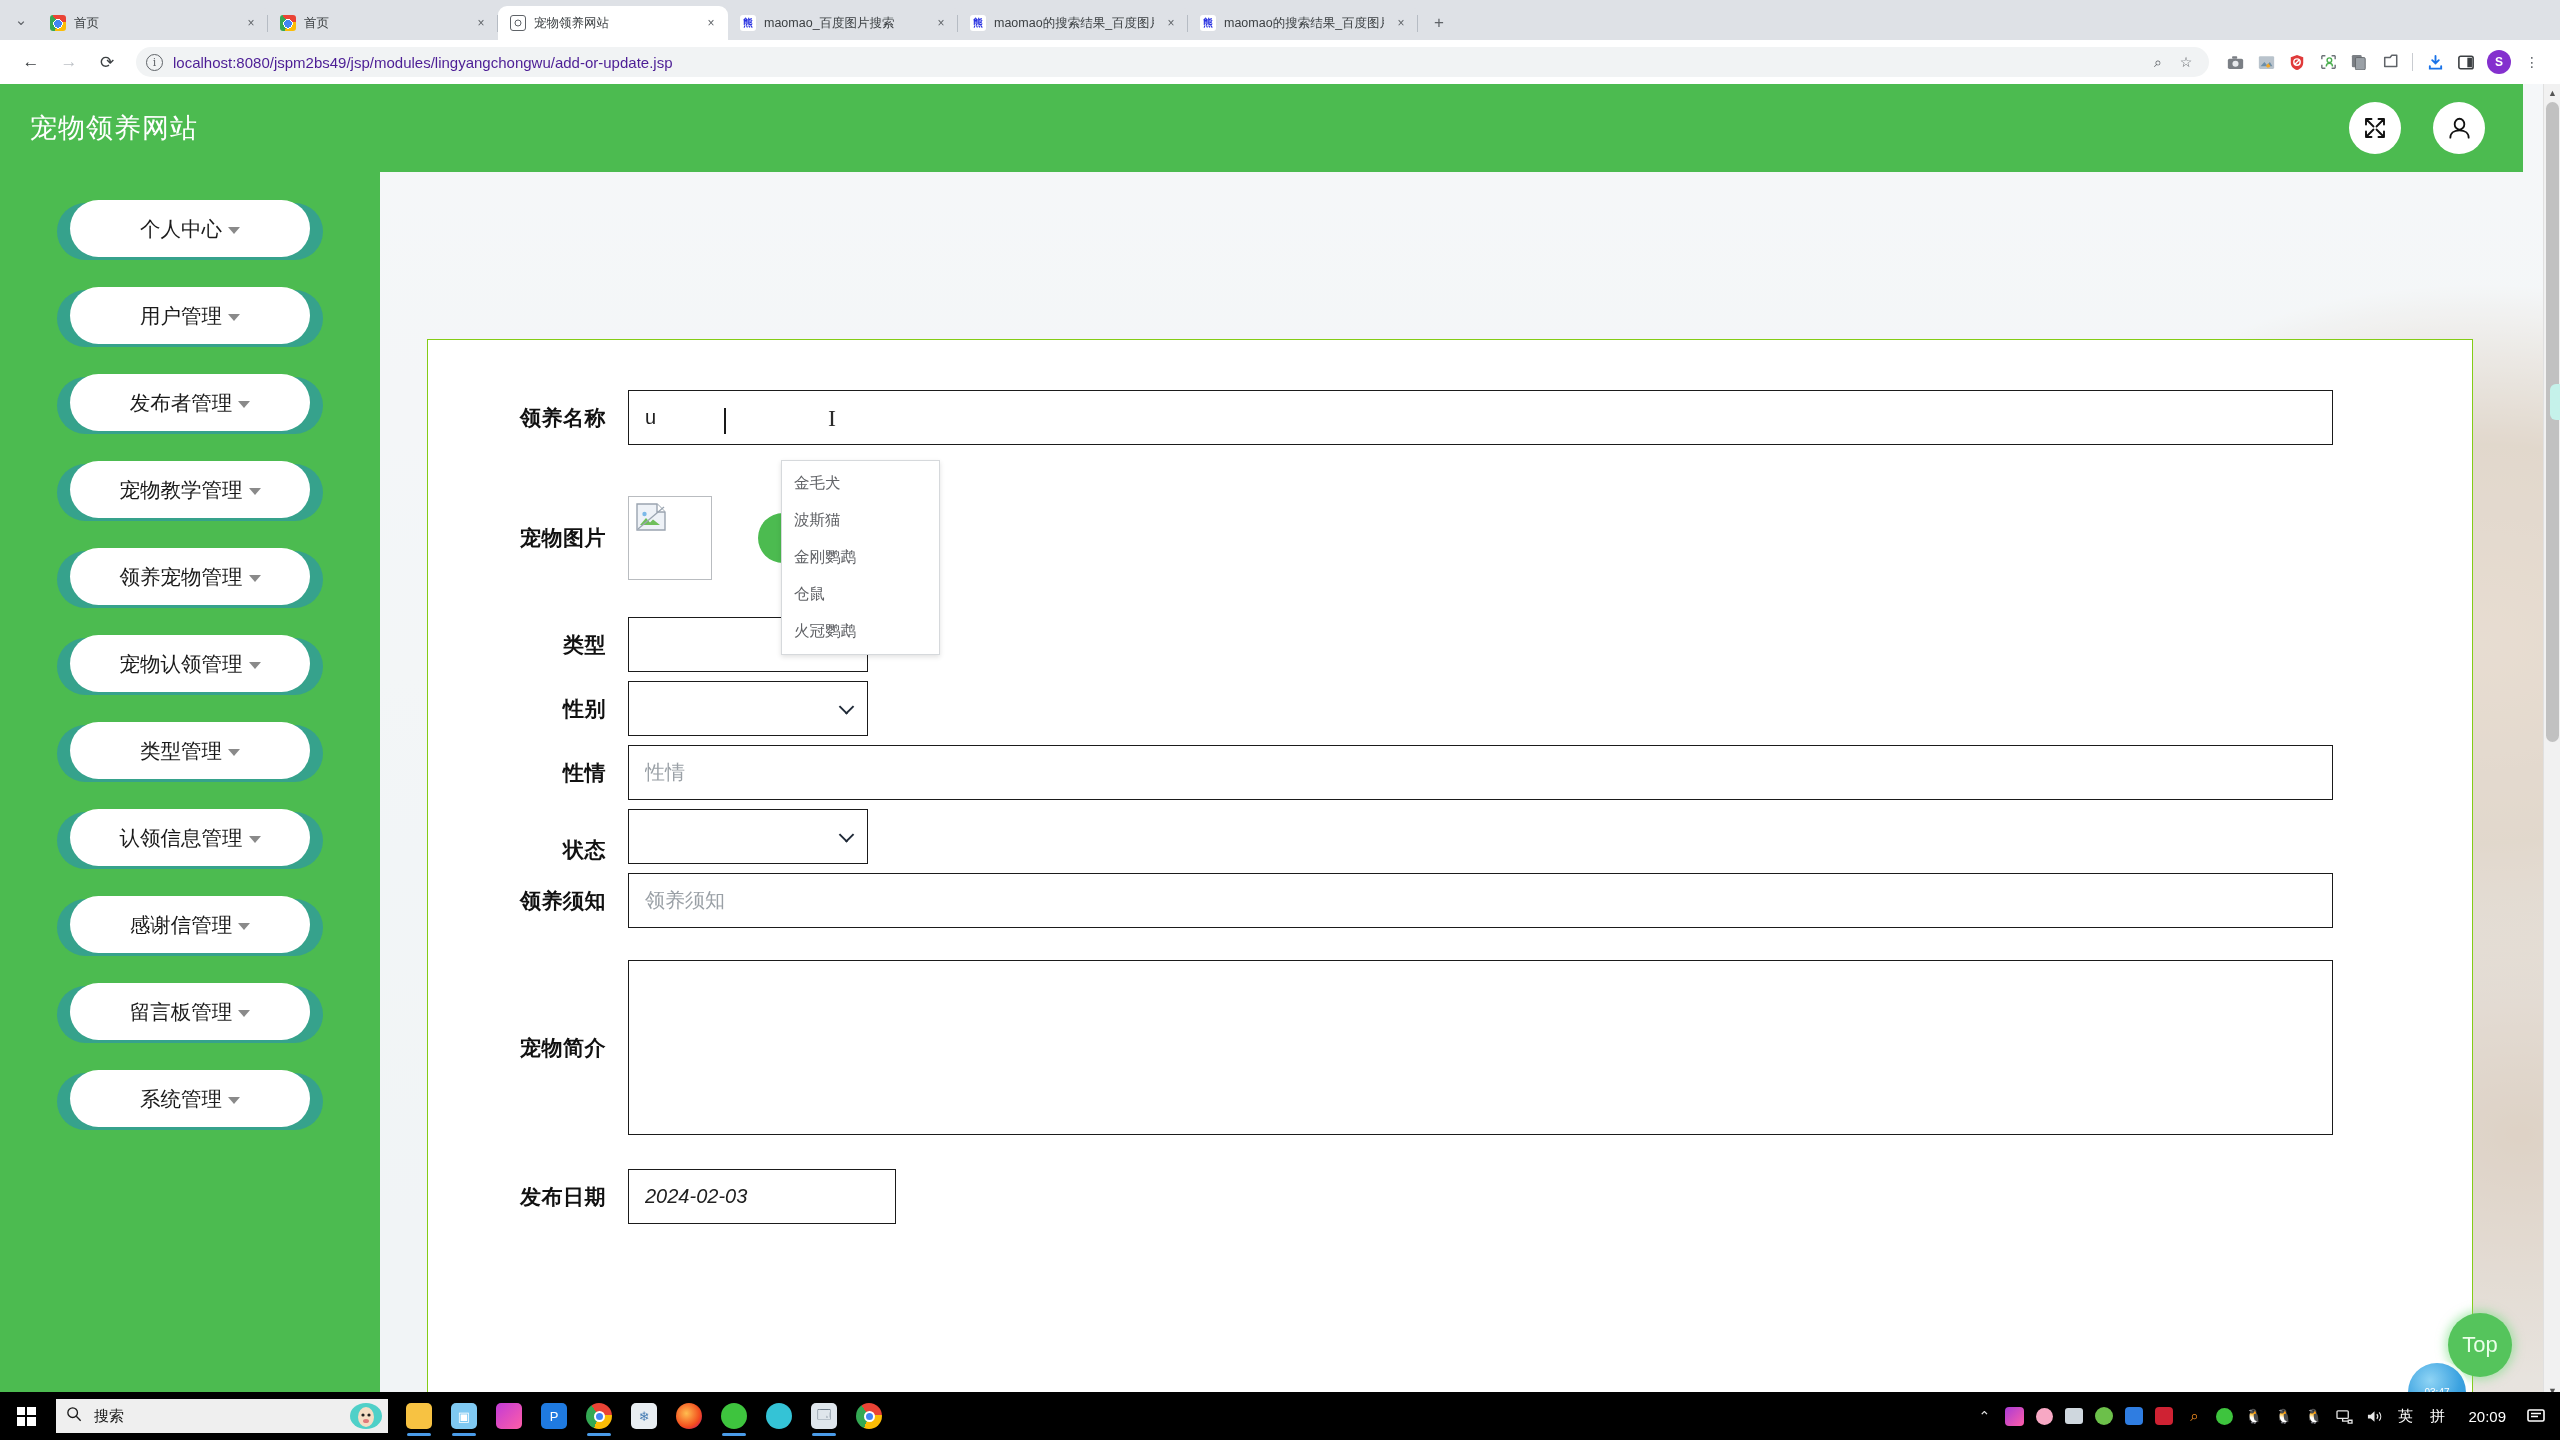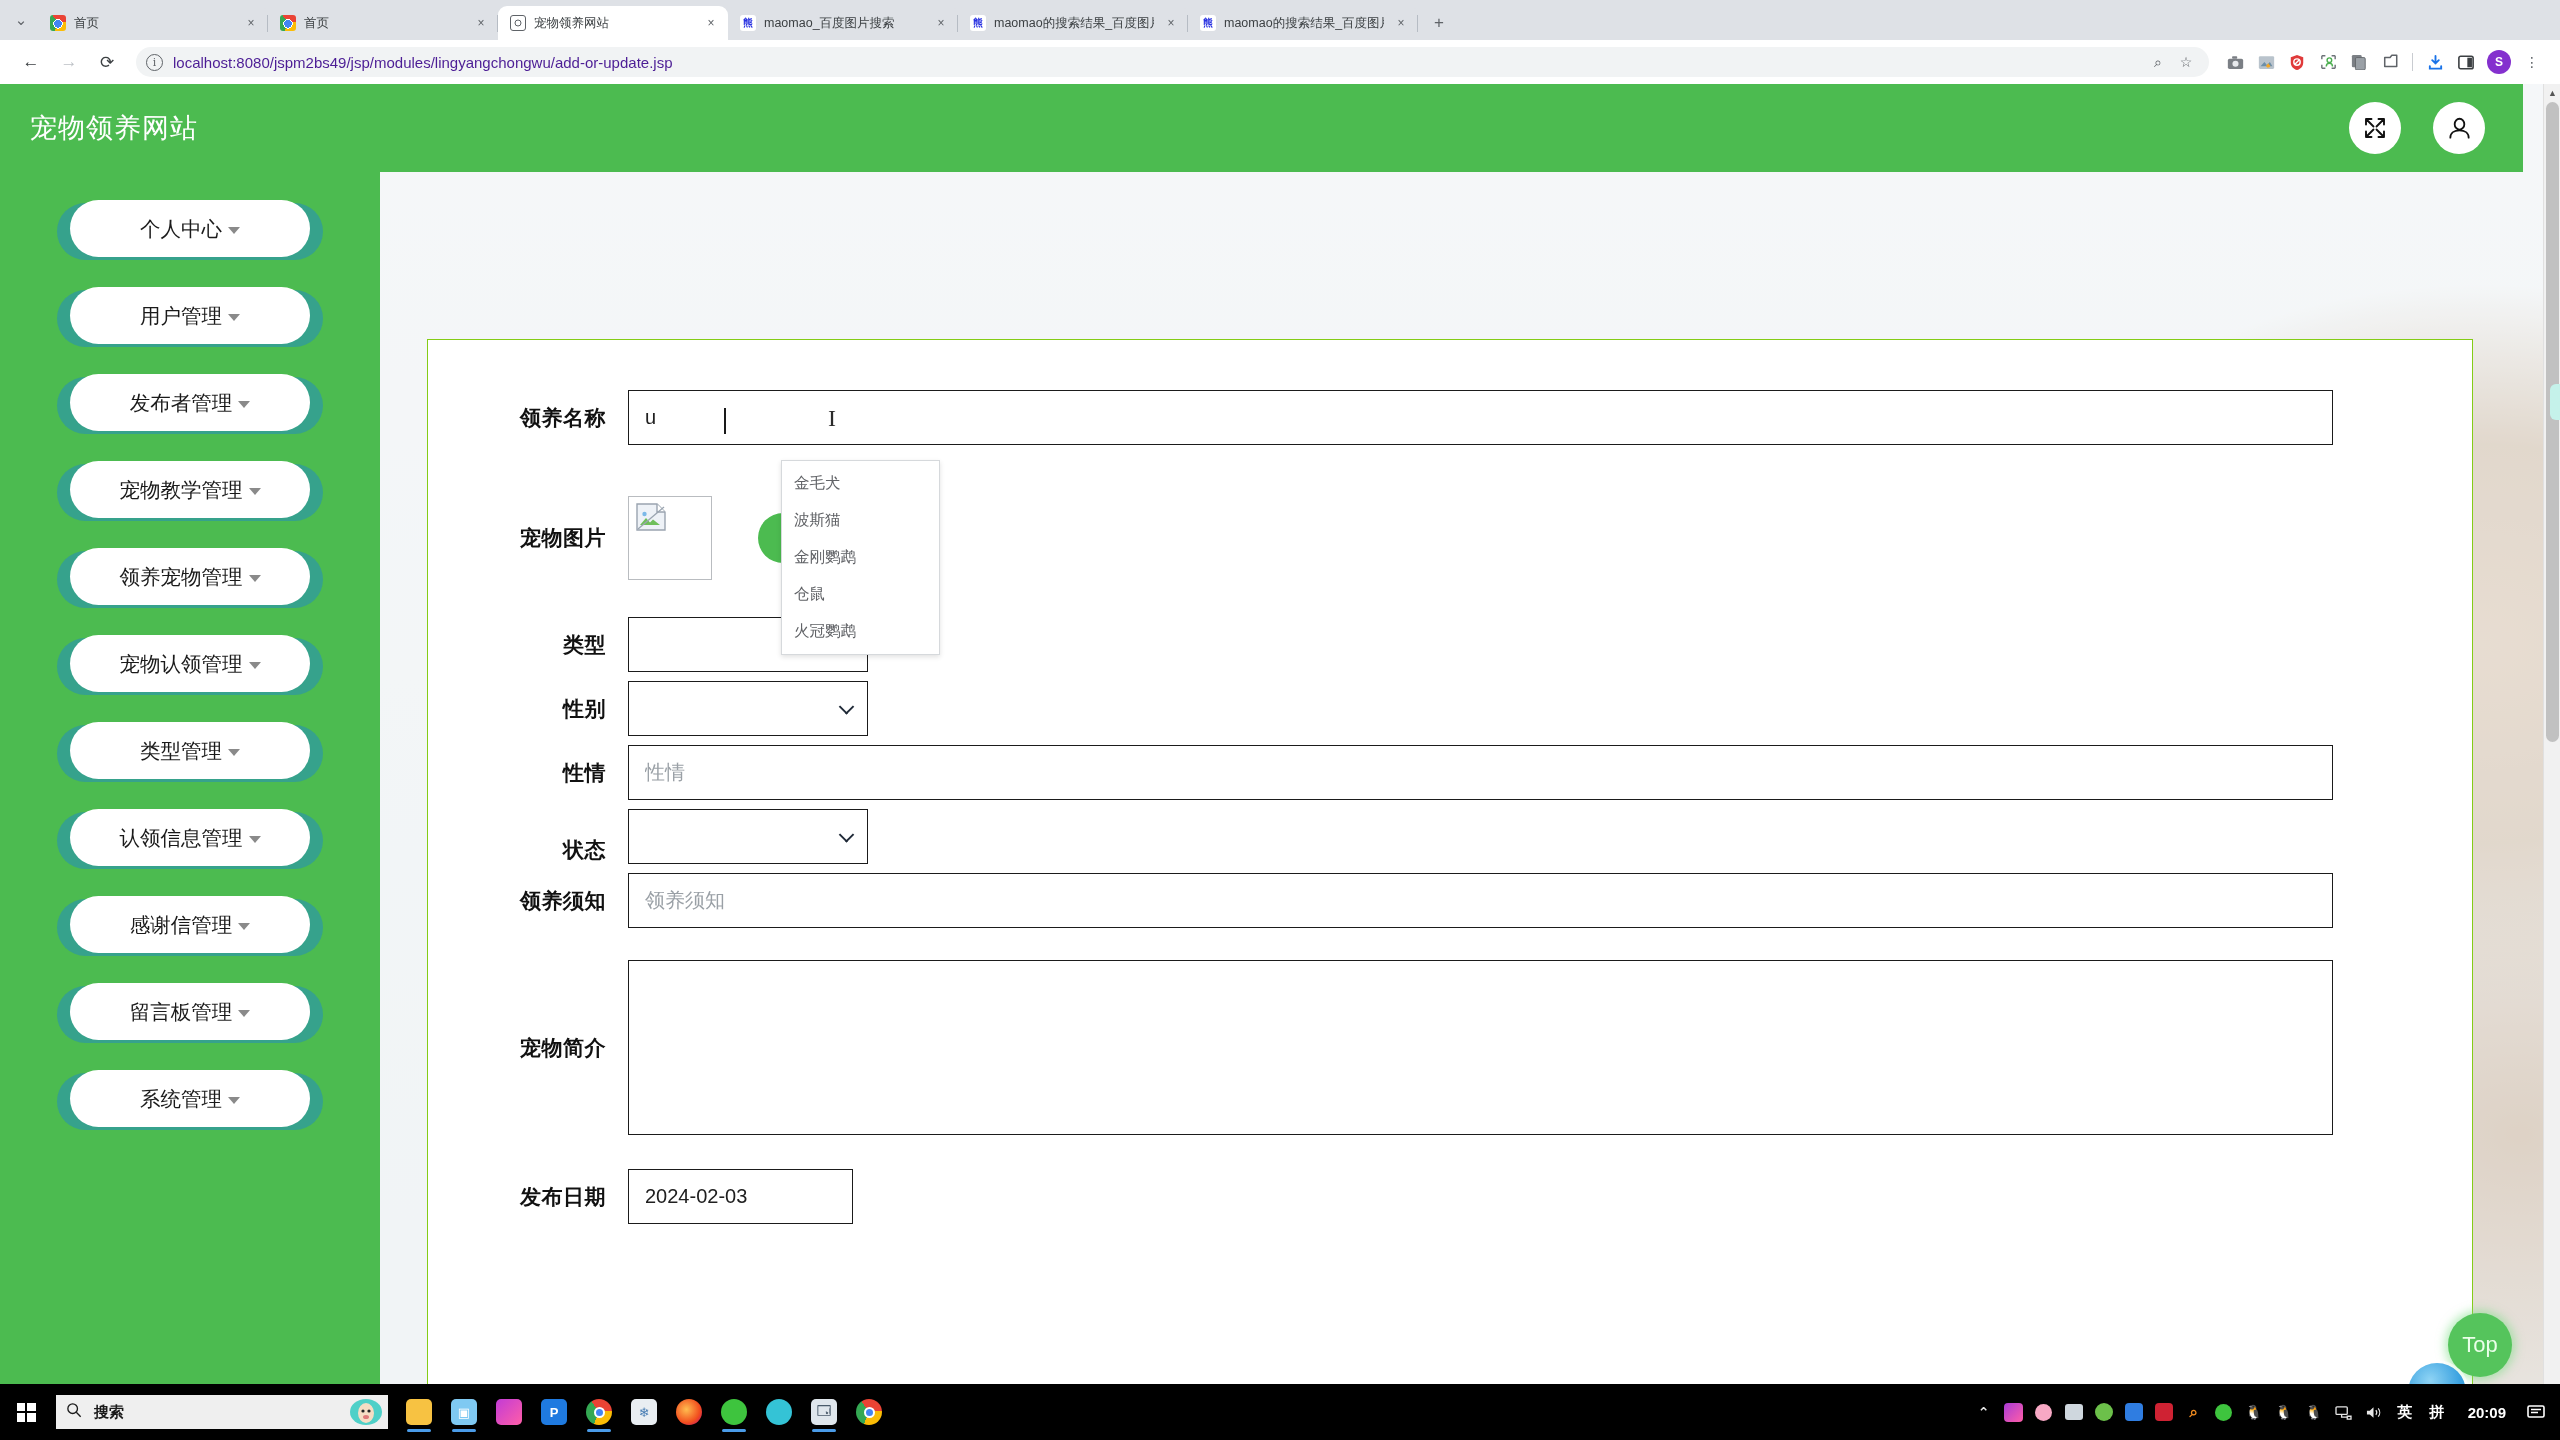--- a/index.html
+++ b/index.html
@@ -192,21 +192,21 @@
   .select-chevron {
     position: absolute; right: 16px; top: 50%; width: 11px; height: 11px;
     border-right: 2.4px solid #1f2937; border-bottom: 2.4px solid #1f2937;
     transform: translateY(-70%) rotate(45deg); pointer-events: none;
   }
   .f-textarea {
     width: 1705px; height: 175px; border: 1px solid #1b1b1b;
     background: #fff; resize: none; outline: none; font-size: 20px;
     padding: 12px 16px; font-family: "Liberation Sans", sans-serif;
   }
-  .date-input { width: 225px; }
+  .date-input { width: 268px; font-style: italic; }
 
   .img-box {
     width: 84px; height: 84px; border: 1px solid #b9bcc0; background: #fff;
     position: relative;
   }
   .broken-img {
     position: absolute; left: 7px; top: 6px; width: 30px; height: 28px;
   }
   .file-btn {
     position: absolute; left: 130px; top: 50%; transform: translateY(-50%);
@@ -269,22 +269,22 @@
     background: #1a1a1a; z-index: 20;
   }
   .mouse-ibeam {
     position: absolute; left: 828px; top: 322px; z-index: 45;
     font-size: 24px; color: #2b2b2b; font-family: "Liberation Serif", serif;
     line-height: 1;
   }
 
   
   .taskbar {
-    position: absolute; left: 0; bottom: 0; width: 2560px; height: 56px;
-    background: #000000; display: flex; align-items: center; z-index: 100; font-weight: bold;
+    position: absolute; left: 0; bottom: 0; width: 2560px; height: 48px;
+    background: #000000; display: flex; align-items: center; z-index: 100;
   }
   .start-btn {
     width: 52px; height: 41px; display: flex; align-items: center;
     justify-content: center;
   }
   .win-logo {
     width: 19px; height: 19px;
     display: grid; grid-template-columns: 1fr 1fr; grid-template-rows: 1fr 1fr;
     gap: 2.5px;
   }

